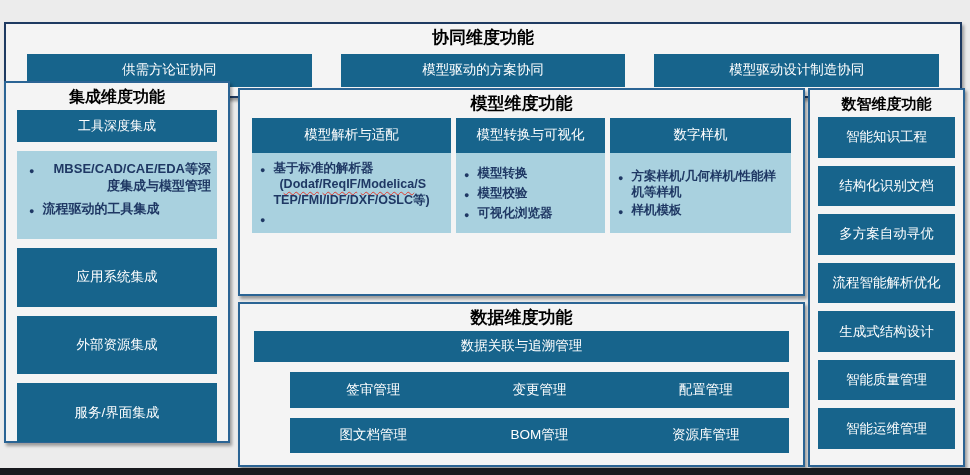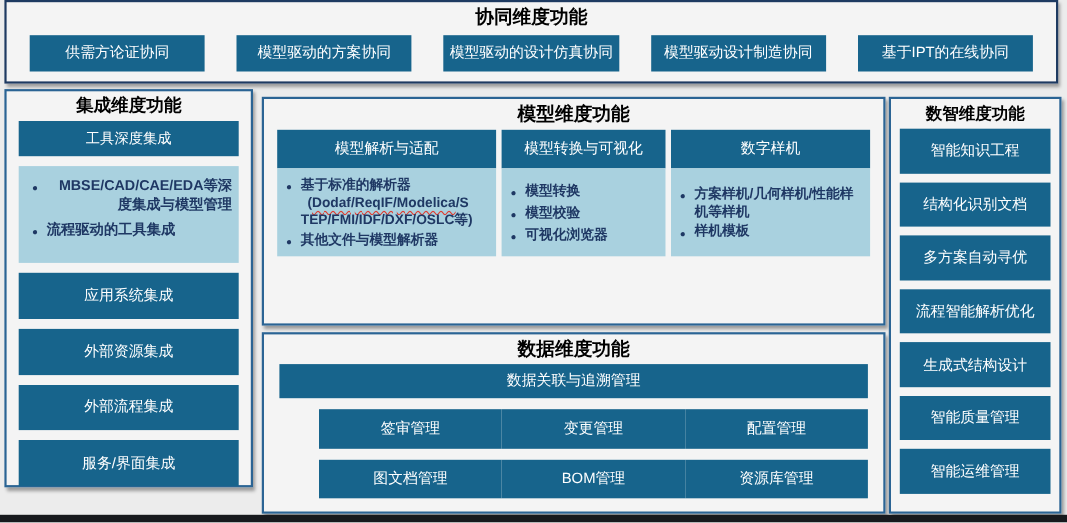--- a/index.html
+++ b/index.html
@@ -8,21 +8,21 @@
     --navy:#1F3864;
     --panel-bg:#F4F4F4;
     --border-top:#1E3A61;
     --border:#2B6494;
   }
   *{box-sizing:border-box;margin:0;padding:0;}
   body{margin:0;background:#ECECEC;font-family:"Liberation Sans","DejaVu Sans",sans-serif;}
   .stage{position:relative;width:970px;height:475px;background:#ECECEC;overflow:hidden;}
   .panel{position:absolute;background:var(--panel-bg);border:2px solid var(--border);
          box-shadow:2px 3px 3px rgba(0,0,0,0.35);}
-  .panel.top{left:4px;top:0;width:958px;height:76px;border-color:var(--border-top);}
+  .panel.top{left:4px;top:22px;width:958px;height:76px;border-color:var(--border-top);}
   .panel.left{left:4px;top:81px;width:226px;height:362px;}
   .panel.model{left:238px;top:88px;width:567px;height:208px;}
   .panel.data{left:238px;top:302px;width:567px;height:165px;}
   .panel.right{left:808px;top:88px;width:157px;height:379px;}
   .ptitle{text-align:center;font-weight:bold;color:#000;font-size:17px;line-height:27px;}
   .panel.left .ptitle{font-size:16px;}
   .panel.right .ptitle{font-size:15px;}
   .btn{background:var(--teal);color:#fff;display:flex;align-items:center;justify-content:center;
        text-align:center;font-size:13px;line-height:1.2;}
   
@@ -68,43 +68,40 @@
 </head>
 <body>
 
 <div class="stage">
 
   <div class="panel top">
     <div class="ptitle">协同维度功能</div>
     <div class="top-row">
       <div class="btn">供需方论证协同</div>
       <div class="btn">模型驱动的方案协同</div>
-      <div class="btn">模型驱动的设计仿真协同</div>
       <div class="btn">模型驱动设计制造协同</div>
-      <div class="btn">基于IPT的在线协同</div>
     </div>
   </div>
 
   <div class="panel left">
     <div class="ptitle">集成维度功能</div>
     <div class="left-body">
       <div class="btn tool-head">工具深度集成</div>
       <div class="tool-box">
         <div class="bullet">
           <span class="dot"></span>
           <span>MBSE/CAD/CAE/EDA等深度集成与模型管理</span>
         </div>
         <div class="bullet">
           <span class="dot"></span>
           <span>流程驱动的工具集成</span>
         </div>
       </div>
       <div class="btn stack">应用系统集成</div>
       <div class="btn stack">外部资源集成</div>
-      <div class="btn stack">外部流程集成</div>
       <div class="btn stack">服务/界面集成</div>
     </div>
   </div>
 
   <div class="panel model">
     <div class="ptitle">模型维度功能</div>
     <div class="model-cols">
 
       <div class="mcol mcol1">
         <div class="btn mhead">模型解析与适配</div>
@@ -112,21 +109,20 @@
           <div class="bullet">
             <span class="dot"></span>
             <span>
               <span>基于标准的解析器</span>
               <span class="pline" style="display:block;"><span>(</span><span class="sp">Dodaf</span><span>/</span><span class="sp">ReqIF</span><span>/</span><span class="sp">Modelica</span><span>/S</span></span>
               <span style="display:block;">TEP/FMI/IDF/DXF/OSLC等)</span>
             </span>
           </div>
           <div class="bullet">
             <span class="dot"></span>
-            <span>其他文件与模型解析器</span>
           </div>
         </div>
       </div>
 
       <div class="mcol mcol2">
         <div class="btn mhead">模型转换与可视化</div>
         <div class="mbody">
           <div class="bullet">
             <span class="dot"></span>
             <span>模型转换</span>

